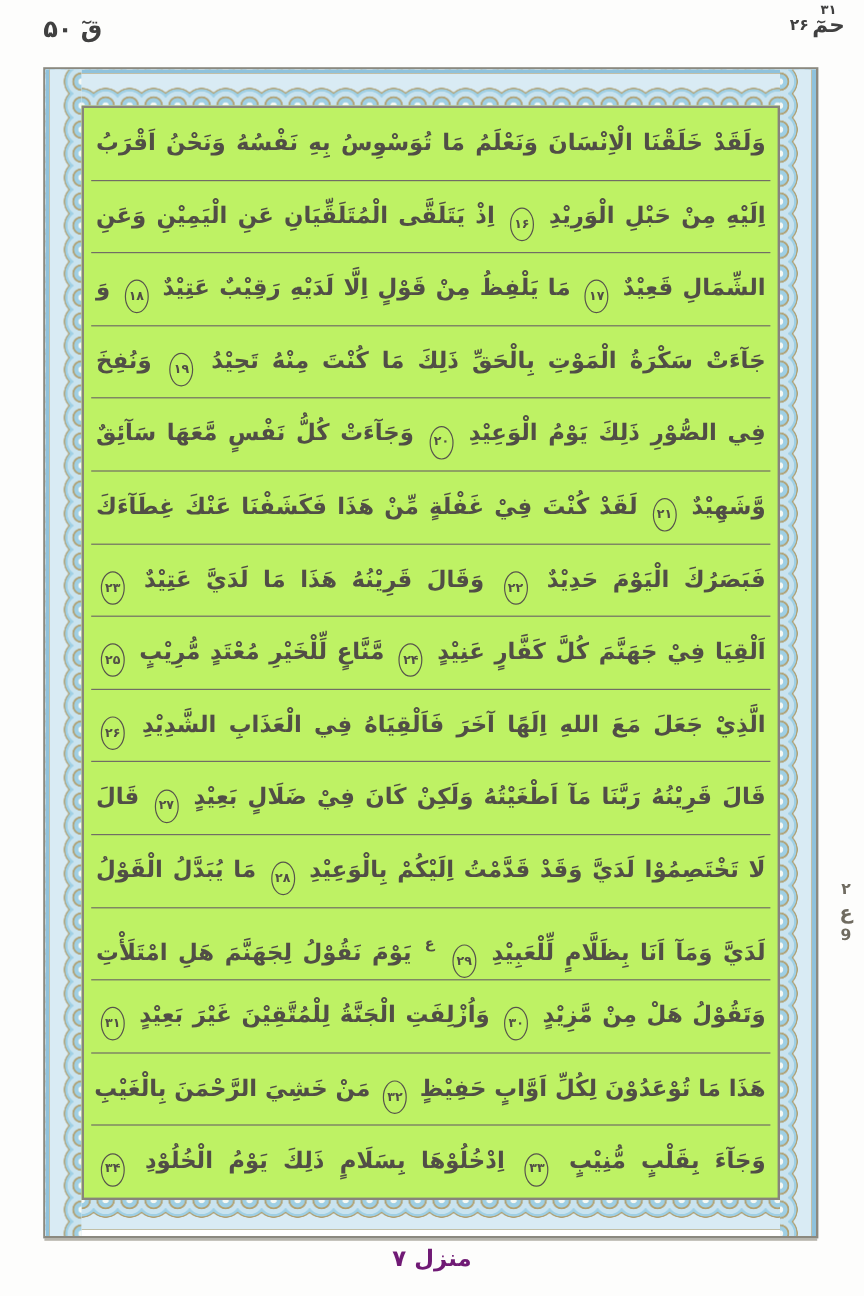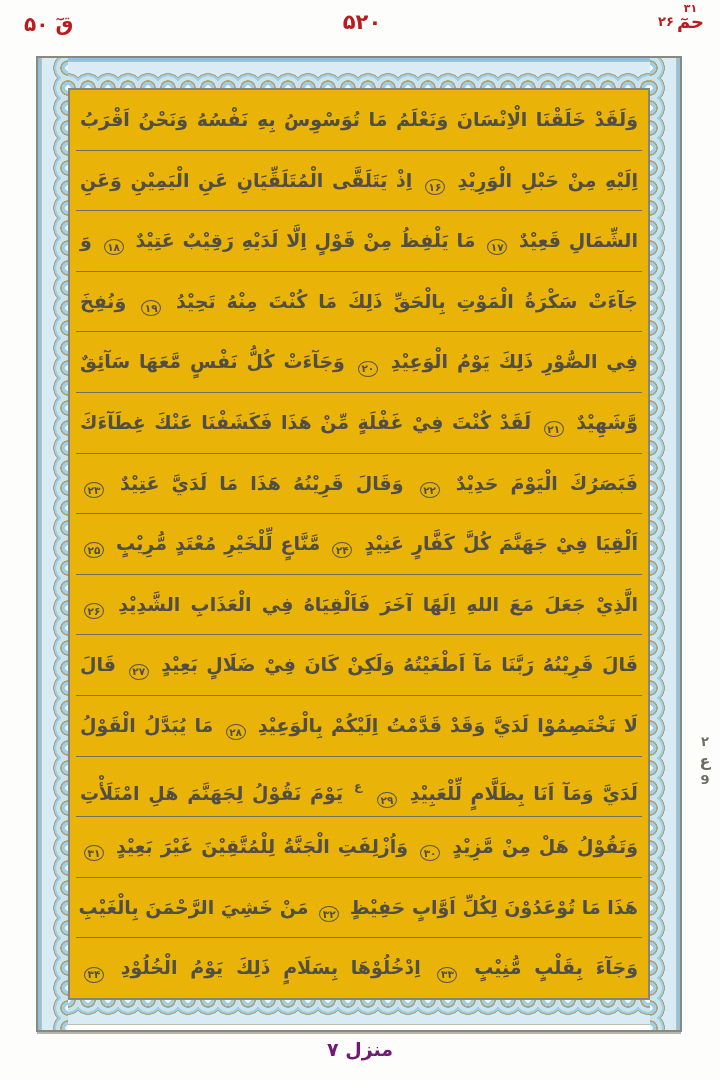--- a/index.html
+++ b/index.html
@@ -1,21 +1,21 @@
 <!DOCTYPE html>
 <html lang="ar" dir="rtl"><head>
 <meta charset="utf-8">
 <style>
   html,body{margin:0;padding:0;}
   body{
     width:720px;height:1080px;position:relative;background:#fdfdfc;
     font-family:"DejaVu Sans",sans-serif;overflow:hidden;
   }
   
-  .header{position:absolute;top:0;left:4px;right:0;height:52px;color:#b91c1c;}
+  .header{position:absolute;top:0;left:16px;right:0;height:52px;color:#404040;}
   .hdr-left{position:absolute;left:20px;top:12px;font-size:20px;font-weight:700;direction:rtl;}
   .hdr-center{position:absolute;left:0;right:0;top:10px;text-align:center;font-size:21px;font-weight:700;}
   .hdr-right{position:absolute;right:16px;top:4px;display:flex;direction:rtl;align-items:center;gap:3px;font-weight:700;}
   .juz-stack{display:inline-flex;flex-direction:column;align-items:center;line-height:.85;}
   .juz-sup{font-size:11px;}
   .juz-name{font-size:18px;}
   .juz-num{font-size:13px;margin-top:10px;}
   
   .frame{
     position:absolute;left:36px;top:56px;width:646px;height:976px;
@@ -40,34 +40,34 @@
       radial-gradient(circle at 100% 50%, #f5f8f4 2.5px, #9fcfe4 3px 6px, #b1a173 6.5px 7.5px, #c9e3ef 8px 11.5px, #9fcfe4 12px 13.5px, #b1a173 14px 14.6px, rgba(0,0,0,0) 15px),
       linear-gradient(to right,#8fc2dc 0 3px, rgba(177,161,115,.6) 3px 4px, rgba(0,0,0,0) 4px);
     background-size:100% 20px,100% 100%;}
   .band-right{right:0;
     background-image:
       radial-gradient(circle at 0% 50%, #f5f8f4 2.5px, #9fcfe4 3px 6px, #b1a173 6.5px 7.5px, #c9e3ef 8px 11.5px, #9fcfe4 12px 13.5px, #b1a173 14px 14.6px, rgba(0,0,0,0) 15px),
       linear-gradient(to left,#8fc2dc 0 3px, rgba(177,161,115,.6) 3px 4px, rgba(0,0,0,0) 4px);
     background-size:100% 20px,100% 100%;}
   
   .text-area{
-    position:absolute;inset:30px;border:2px solid #87857b;background:#eab308;
+    position:absolute;inset:30px;border:2px solid #87857b;background:#bef264;
     display:flex;flex-direction:column;box-sizing:border-box;padding:0 6px;
   }
   .qline{
     flex:1;min-height:0;border-bottom:1.5px solid #716e64;
     direction:rtl;text-align:justify;text-align-last:justify;
     white-space:nowrap;overflow:hidden;
     font-weight:700;font-size:19px;line-height:59px;color:#514e46;
     padding:0 4px;
   }
   .qline:last-child{border-bottom:none;}
   .ayah-badge{
     display:inline-flex;align-items:center;justify-content:center;
-    width:20px;height:16px;border:1.6px solid #57544c;border-radius:50%;
+    width:20px;height:28px;border:1.6px solid #57544c;border-radius:50%;
     font-size:10.5px;line-height:1;margin:0 4px;vertical-align:-4px;
     white-space:nowrap;color:#514e46;box-sizing:border-box;
   }
   .ruku-mark{font-size:12px;vertical-align:10px;margin:0 2px;color:#514e46;}
   
   .margin-marker{
     position:absolute;right:2px;top:734px;width:26px;
     display:flex;flex-direction:column;align-items:center;gap:1px;
     color:#6f6b60;font-weight:700;font-size:13px;line-height:1.25;
   }
@@ -75,21 +75,20 @@
   .footer{
     position:absolute;left:0;right:0;top:1038px;text-align:center;
     color:#701a75;font-weight:700;font-size:19px;direction:rtl;
   }
 </style>
 </head>
 <body>
 
 <div class="header">
   <div class="hdr-left">قٓ ۵۰</div>
-  <div class="hdr-center">۵۲۰</div>
   <div class="hdr-right">
     <span class="juz-stack">
       <span class="juz-sup">۳۱</span>
       <span class="juz-name">حمٓ</span>
     </span>
     <span class="juz-num">۲۶</span>
   </div>
 </div>
 
 <div class="frame">

